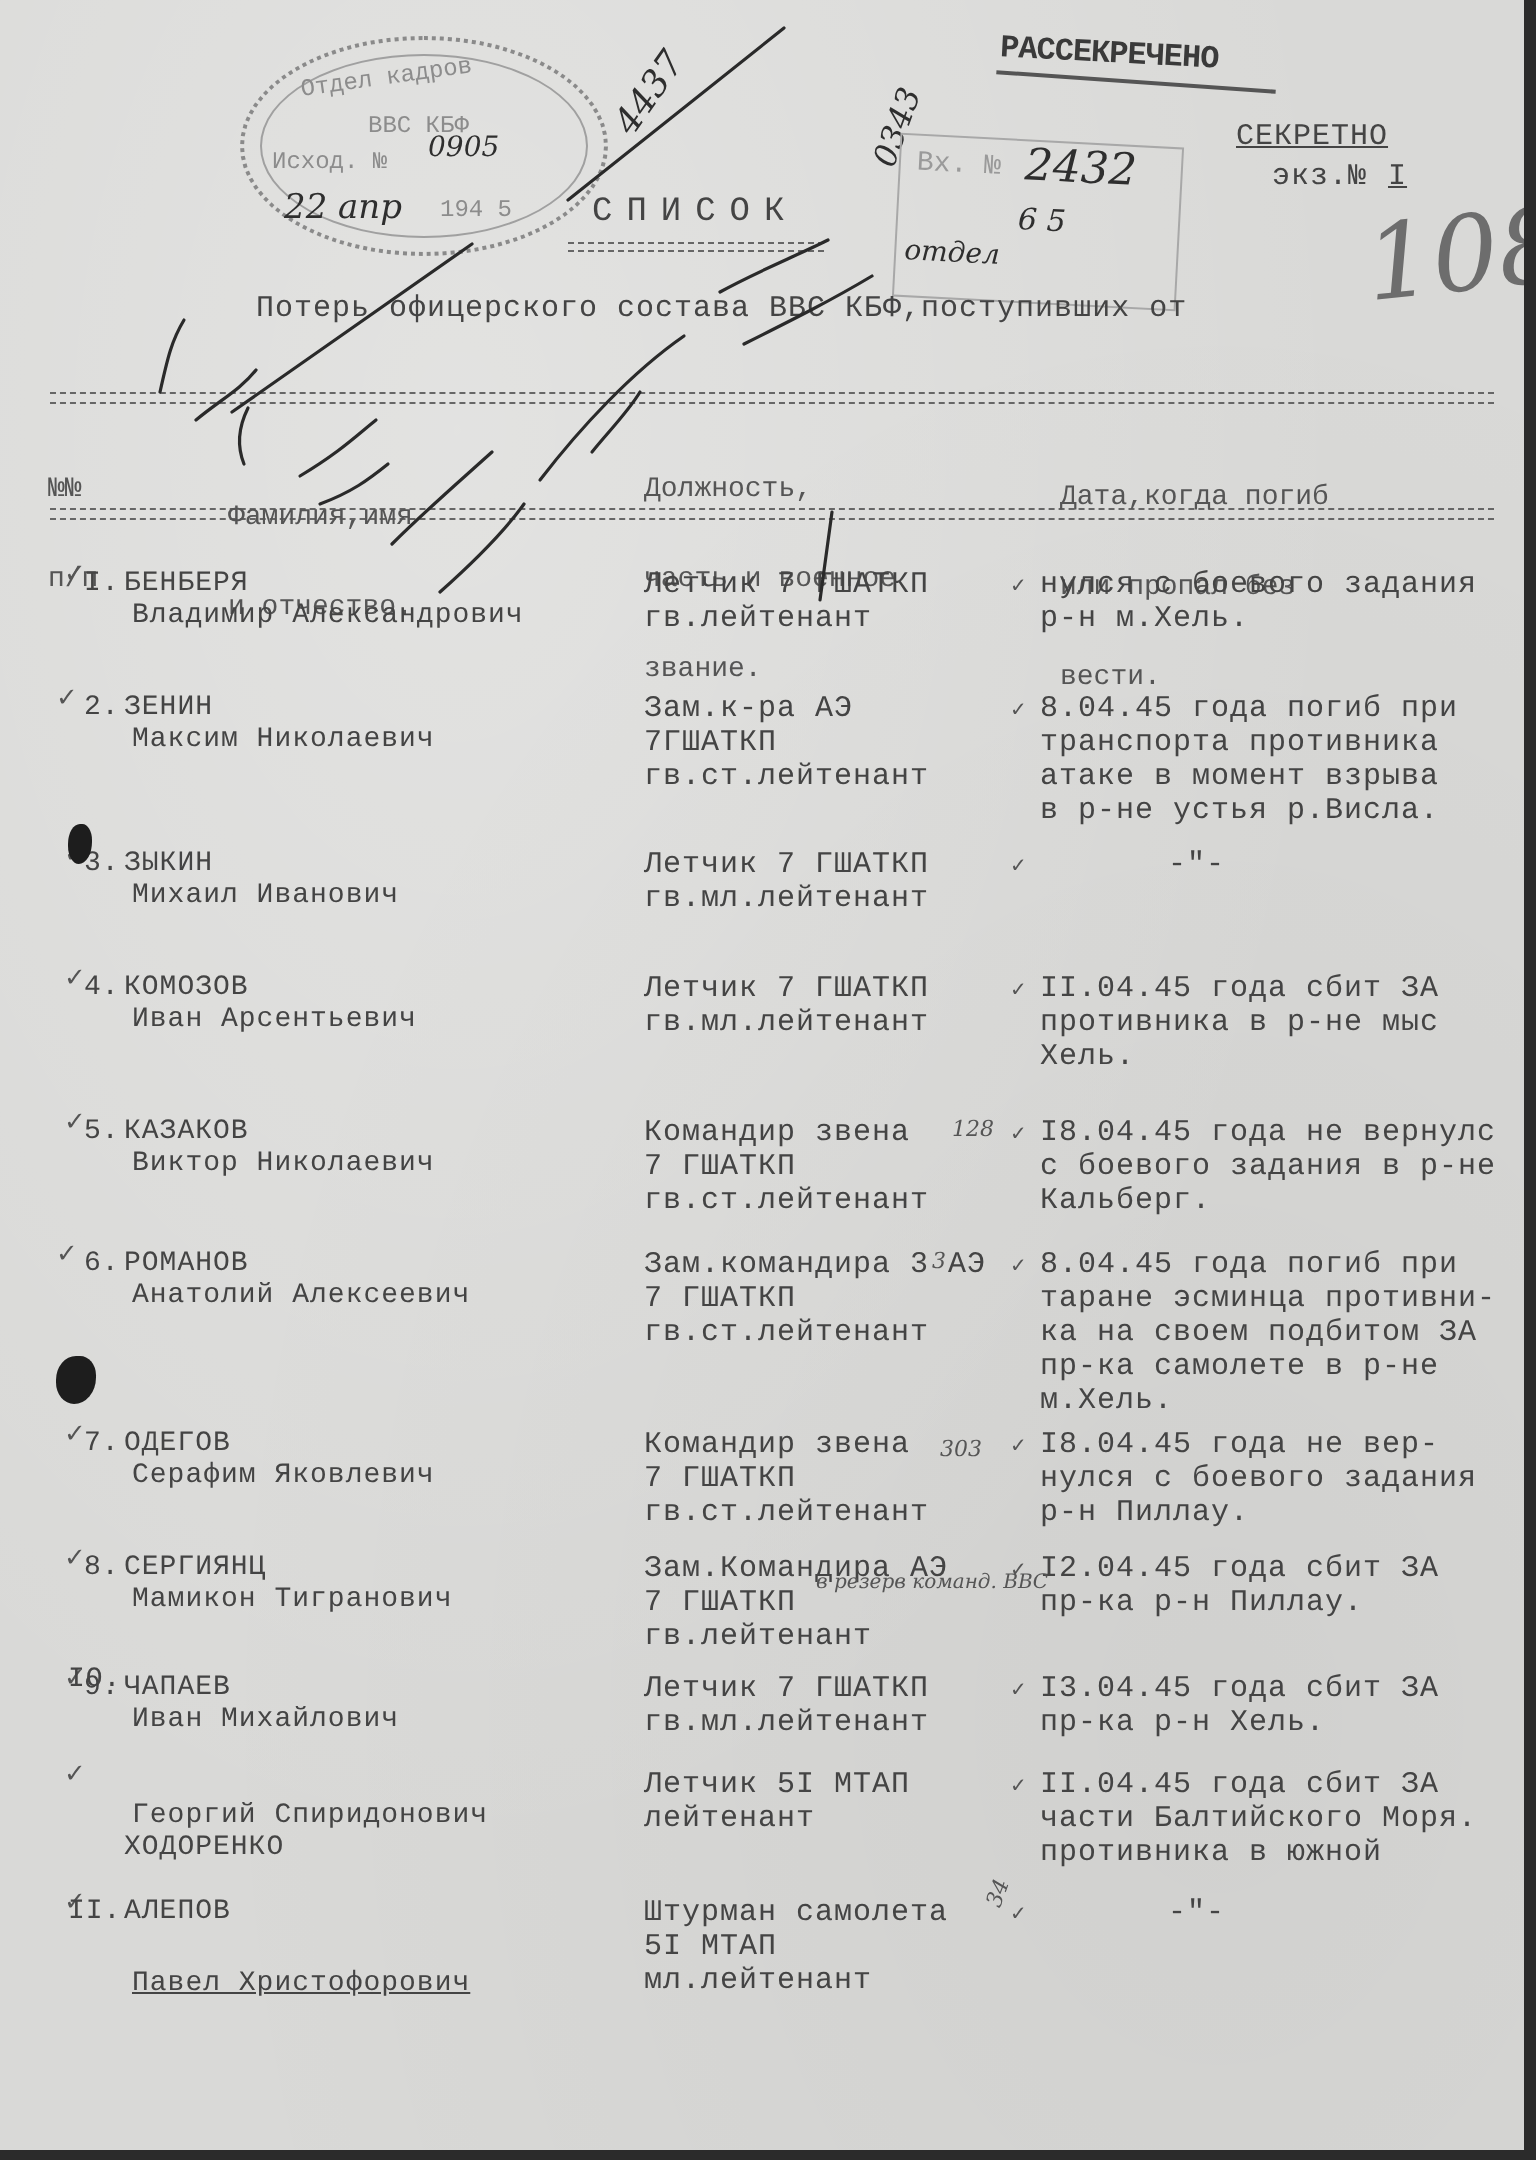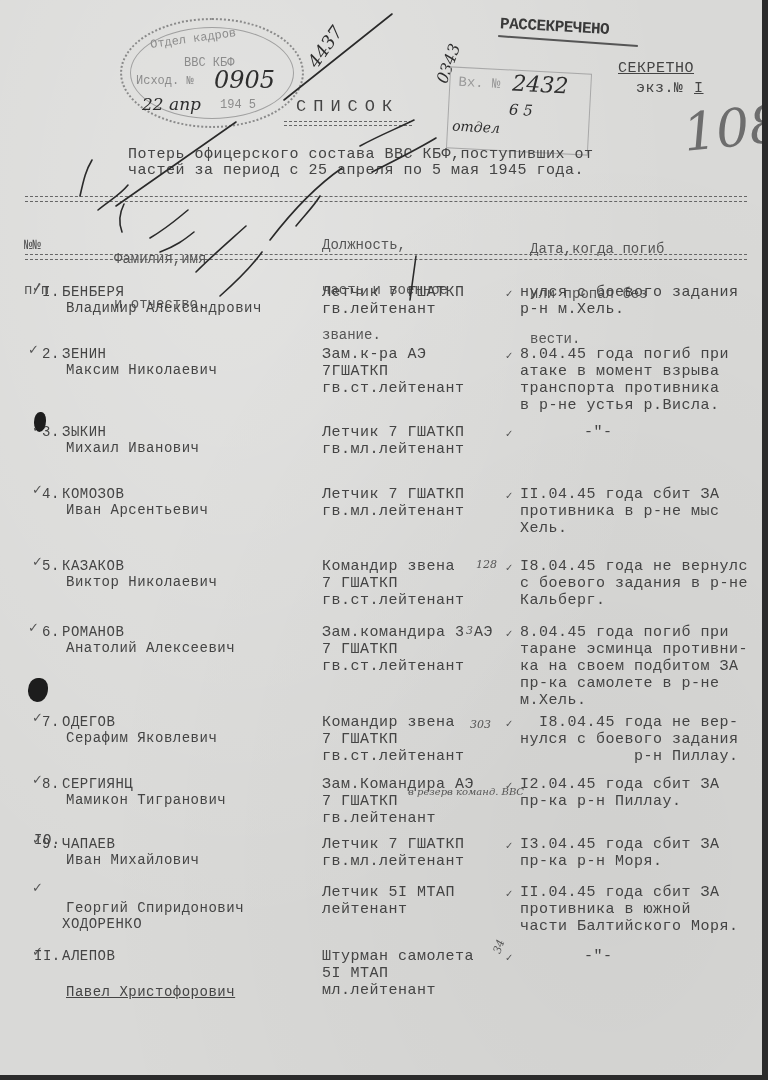--- a/index.html
+++ b/index.html
@@ -70,21 +70,21 @@
 </head>
 <body>
 
 <div class="page">
 
   <div class="oval-stamp">
     <div class="oval-inner"></div>
     <span class="oval-text" style="left:28px;top:12px;transform:rotate(-8deg);">Отдел кадров</span>
     <span class="oval-text" style="left:62px;top:36px;">ВВС КБФ</span>
     <span class="oval-text" style="left:14px;top:54px;">Исход. №</span>
-    <span class="abs hand" style="left:92px;top:46px;font-size:24px;">0905</span>
+    <span class="abs hand" style="left:92px;top:46px;font-size:14px;">0905</span>
     <span class="abs hand" style="left:20px;top:74px;font-size:17px;">22 апр</span>
     <span class="oval-text" style="left:98px;top:78px;">194 5</span>
   </div>
 
   <span class="abs hand" style="left:302px;top:36px;font-size:18px;transform:rotate(-55deg);">4437</span>
   <span class="abs hand" style="left:428px;top:54px;font-size:16px;transform:rotate(-70deg);">0343</span>
 
   <div class="declass">РАССЕКРЕЧЕНО</div>
   <div class="declass-line"></div>
 
@@ -98,21 +98,20 @@
     <span class="abs" style="left:8px;top:6px;font-size:14px;color:#9a9a9a;">Вх. №</span>
     <span class="abs hand" style="left:62px;top:0px;font-size:22px;">2432</span>
     <span class="abs hand" style="left:60px;top:30px;font-size:15px;">6 5</span>
     <span class="abs hand" style="left:4px;top:50px;font-size:14px;">отдел</span>
   </div>
 
   <span class="abs type" style="left:296px;top:98px;font-size:17px;letter-spacing:7px;">СПИСОК</span>
   <div class="abs" style="left:284px;top:121px;width:128px;height:3px;border-top:1px dashed #666;border-bottom:1px dashed #666;"></div>
 
   <span class="abs type" style="left:128px;top:146px;">Потерь офицерского состава ВВС КБФ,поступивших от</span>
-  <span class="abs type" style="left:128px;top:162px;">частей за период с 25 апреля по 5 мая 1945 года.</span>
 
   <div class="rule" style="top:196px;"></div>
   <div class="rule" style="top:254px;"></div>
 
   <div class="abs col-header" style="left:24px;top:208px;">
     <div>№№</div>
     <div>п/п</div>
   </div>
   <div class="abs col-header" style="left:114px;top:222px;">
     <div>Фамилия,имя</div>
@@ -139,21 +138,21 @@
         <span class="abs check" style="left: 505px; top: 288px; font-size: 10px;">✓</span>
         <div class="abs type" style="left: 520px; top: 284px;"><div>нулся с боевого задания</div><div>р-н м.Хель.</div></div>
       </div>
       <div class="row">
         <span class="abs check" style="left: 28px; top: 342px;">✓</span>
         <span class="abs type num-name" style="left: 42px; top: 346px;">2.</span>
         <span class="abs type num-name" style="left: 62px; top: 346px;">ЗЕНИН</span>
         <span class="abs type num-name" style="left: 66px; top: 362px;">Максим Николаевич</span>
         <div class="abs type" style="left: 322px; top: 346px;"><div>Зам.к-ра АЭ</div><div>7ГШАТКП</div><div>гв.ст.лейтенант</div></div>
         <span class="abs check" style="left: 505px; top: 350px; font-size: 10px;">✓</span>
-        <div class="abs type" style="left: 520px; top: 346px;"><div>8.04.45 года погиб при</div><div>атаке в момент взрыва</div><div>транспорта противника</div><div>в р-не устья р.Висла.</div></div>
+        <div class="abs type" style="left: 520px; top: 346px;"><div>8.04.45 года погиб при</div><div>транспорта противника</div><div>атаке в момент взрыва</div><div>в р-не устья р.Висла.</div></div>
       </div>
       <div class="row">
         <span class="abs check" style="left: 32px; top: 420px;">✓</span>
         <span class="abs type num-name" style="left: 42px; top: 424px;">3.</span>
         <span class="abs type num-name" style="left: 62px; top: 424px;">ЗЫКИН</span>
         <span class="abs type num-name" style="left: 66px; top: 440px;">Михаил Иванович</span>
         <div class="abs type" style="left: 322px; top: 424px;"><div>Летчик 7 ГШАТКП</div><div>гв.мл.лейтенант</div></div>
         <span class="abs check" style="left: 505px; top: 428px; font-size: 10px;">✓</span>
         <div class="abs type" style="left: 584px; top: 424px;"><div>-"-</div></div>
       </div>
@@ -184,48 +183,48 @@
         <span class="abs check" style="left: 505px; top: 628px; font-size: 10px;">✓</span>
         <div class="abs type" style="left: 520px; top: 624px;"><div>8.04.45 года погиб при</div><div>таране эсминца противни-</div><div>ка на своем подбитом ЗА</div><div>пр-ка самолете в р-не</div><div>м.Хель.</div></div>
       </div>
       <div class="row">
         <span class="abs check" style="left: 32px; top: 710px;">✓</span>
         <span class="abs type num-name" style="left: 42px; top: 714px;">7.</span>
         <span class="abs type num-name" style="left: 62px; top: 714px;">ОДЕГОВ</span>
         <span class="abs type num-name" style="left: 66px; top: 730px;">Серафим Яковлевич</span>
         <div class="abs type" style="left: 322px; top: 714px;"><div>Командир звена</div><div>7 ГШАТКП</div><div>гв.ст.лейтенант</div></div>
         <span class="abs check" style="left: 505px; top: 718px; font-size: 10px;">✓</span>
-        <div class="abs type" style="left: 520px; top: 714px; text-align: right;"><div>I8.04.45 года не вер-</div><div>нулся с боевого задания</div><div>р-н Пиллау.</div></div>
+        <div class="abs type" style="left: 520px; top: 714px;"><div>I8.04.45 года не вер-</div><div>нулся с боевого задания</div><div>р-н Пиллау.</div></div>
       </div>
       <div class="row">
         <span class="abs check" style="left: 32px; top: 772px;">✓</span>
         <span class="abs type num-name" style="left: 42px; top: 776px;">8.</span>
         <span class="abs type num-name" style="left: 62px; top: 776px;">СЕРГИЯНЦ</span>
         <span class="abs type num-name" style="left: 66px; top: 792px;">Мамикон Тигранович</span>
         <div class="abs type" style="left: 322px; top: 776px;"><div>Зам.Командира АЭ</div><div>7 ГШАТКП</div><div>гв.лейтенант</div></div>
         <span class="abs check" style="left: 505px; top: 780px; font-size: 10px;">✓</span>
         <div class="abs type" style="left: 520px; top: 776px;"><div>I2.04.45 года сбит ЗА</div><div>пр-ка р-н Пиллау.</div></div>
       </div>
       <div class="row">
         <span class="abs check" style="left: 32px; top: 832px;">✓</span>
         <span class="abs type num-name" style="left: 42px; top: 836px;">9.</span>
         <span class="abs type num-name" style="left: 62px; top: 836px;">ЧАПАЕВ</span>
         <span class="abs type num-name" style="left: 66px; top: 852px;">Иван Михайлович</span>
         <div class="abs type" style="left: 322px; top: 836px;"><div>Летчик 7 ГШАТКП</div><div>гв.мл.лейтенант</div></div>
         <span class="abs check" style="left: 505px; top: 840px; font-size: 10px;">✓</span>
-        <div class="abs type" style="left: 520px; top: 836px;"><div>I3.04.45 года сбит ЗА</div><div>пр-ка р-н Моря.</div></div>
+        <div class="abs type" style="left: 520px; top: 836px;"><div>I3.04.45 года сбит ЗА</div><div>пр-ка р-н Хель.</div></div>
       </div>
       <div class="row">
         <span class="abs check" style="left: 32px; top: 880px;">✓</span>
         <span class="abs type num-name" style="left: 34px; top: 832px;">IO.</span>
         <span class="abs type num-name" style="left: 62px; top: 884px; margin-top: 32px;">ХОДОРЕНКО</span>
         <span class="abs type num-name" style="left: 66px; top: 900px;">Георгий Спиридонович</span>
         <div class="abs type" style="left: 322px; top: 884px;"><div>Летчик 5I МТАП</div><div>лейтенант</div></div>
         <span class="abs check" style="left: 505px; top: 888px; font-size: 10px;">✓</span>
-        <div class="abs type" style="left: 520px; top: 884px;"><div>II.04.45 года сбит ЗА</div><div>противника в южной</div><div>части Балтийского Моря.</div></div>
+        <div class="abs type" style="left: 520px; top: 884px;"><div>II.04.45 года сбит ЗА</div><div>части Балтийского Моря.</div><div>противника в южной</div></div>
       </div>
       <div class="row">
         <span class="abs check" style="left: 32px; top: 944px;">✓</span>
         <span class="abs type num-name" style="left: 34px; top: 948px;">II.</span>
         <span class="abs type num-name" style="left: 62px; top: 948px;">АЛЕПОВ</span>
         <span class="abs type num-name" style="left: 66px; top: 984px; text-decoration: underline;">Павел Христофорович</span>
         <div class="abs type" style="left: 322px; top: 948px;"><div>Штурман самолета</div><div>5I МТАП</div><div>мл.лейтенант</div></div>
         <span class="abs check" style="left: 505px; top: 952px; font-size: 10px;">✓</span>
         <div class="abs type" style="left: 584px; top: 948px;"><div>-"-</div></div>
       </div>

